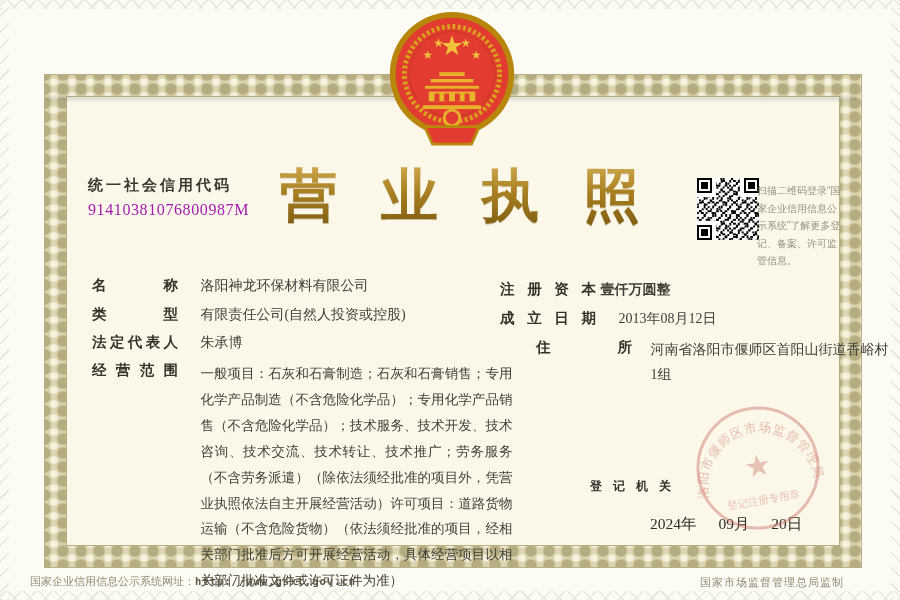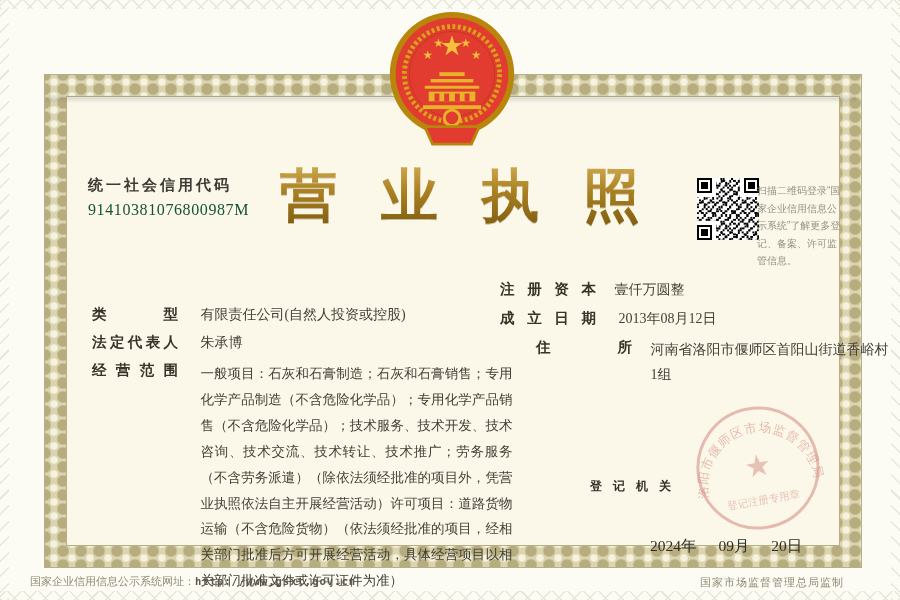--- a/index.html
+++ b/index.html
@@ -31,21 +31,21 @@
   .frame .inner { position:absolute; left:21px; top:21px; right:21px; bottom:21px;
                   background:#fbf8ea; border:1px solid #b7ae85; }
   .crease { position:absolute; left:46px; top:94px; width:810px; height:9px;
             background:linear-gradient(180deg, rgba(110,110,110,0), rgba(110,110,110,.20), rgba(110,110,110,0)); }
 
   .emblem { position:absolute; left:384px; top:8px; width:136px; height:142px; }
 
   .credit-block { position:absolute; left:88px; top:176px; }
   .credit-label { font-size:15px; font-weight:bold; letter-spacing:3px; color:#3c3a33; }
   .credit-code  { margin-top:6px; font-family:"Liberation Serif", serif;
-                  font-size:16px; letter-spacing:.6px; color:#14532d; }
+                  font-size:16px; letter-spacing:.6px; color:#a21caf; }
 
   .license-title { position:absolute; left:280px; top:158px;
                    font-family:"Liberation Serif", serif; font-weight:900;
                    font-size:57px; letter-spacing:44px; white-space:nowrap;
                    background:linear-gradient(180deg,#d9b45a 0%, #a87f20 45%, #77550e 100%);
                    -webkit-background-clip:text; background-clip:text; color:transparent;
                    filter:drop-shadow(0 1px 0 rgba(110,80,15,.35)); }
 
   .qr-block { position:absolute; left:697px; top:178px; width:160px; }
   .qr { position:absolute; left:0; top:0; width:62px; height:62px; }
@@ -57,21 +57,21 @@
              font-size:14.5px; text-align:justify; text-align-last:justify; }
   .f-label.w-l { width:86px; }
   .f-label.w-r { width:96px; }
   .f-value { font-family:"Liberation Serif", serif; font-size:14px; color:#413e35; }
   .scope-value { width:312px; font-size:13.5px; line-height:1.92; text-align:justify; }
   .addr-value  { width:242px; line-height:1.75; }
 
   .reg-label { position:absolute; left:590px; top:478px; font-weight:bold;
                font-size:12px; letter-spacing:11px; color:#34322a; white-space:nowrap; }
   .issue-date { position:absolute; left:650px; top:514px;
-                font-family:"Liberation Serif", serif; font-size:15.5px; color:#2e2c26;margin-top:22px; }
+                font-family:"Liberation Serif", serif; font-size:15.5px; color:#2e2c26; }
   .issue-date span { margin-right:18px; }
   .issue-date span:last-child { margin-right:0; }
 
   .seal { position:absolute; left:688px; top:398px; width:140px; height:140px;
           transform:rotate(-10deg); opacity:.85; }
 
   .footer-left  { position:absolute; left:30px; top:574px; font-size:11px; color:#8f8a74; }
   .footer-left .url { font-family:"DejaVu Sans Mono", monospace; font-weight:bold;
                       font-size:10.5px; color:#5d5847; letter-spacing:1px; }
   .footer-right { position:absolute; right:56px; top:575px; font-size:11px;
@@ -152,36 +152,40 @@
           <rect x="23" y="1" width="5" height="5" fill="#fff"></rect>
           <rect x="24" y="2" width="3" height="3"></rect>
         <rect x="0" y="22" width="7" height="7"></rect>
           <rect x="1" y="23" width="5" height="5" fill="#fff"></rect>
           <rect x="2" y="24" width="3" height="3"></rect>
       </g>
     </svg>
     <div class="qr-caption">扫描二维码登录“国家企业信用信息公示系统”了解更多登记、备案、许可监管信息。</div>
   </div>
 
+  <div class="field" style="left:92px; top:276px;">
+    <span class="f-label w-l">名称</span>
+    <span class="f-value" style="margin-left:18px;">洛阳神龙环保材料有限公司</span>
+  </div>
   <div class="field" style="left:92px; top:305px;">
     <span class="f-label w-l">类型</span>
     <span class="f-value" style="margin-left:18px;">有限责任公司(自然人投资或控股)</span>
   </div>
   <div class="field" style="left:92px; top:361px;">
     <span class="f-label w-l" style="vertical-align:top;">经营范围</span>
     <span class="f-value scope-value" style="display:inline-block; margin-left:18px;">一般项目：石灰和石膏制造；石灰和石膏销售；专用化学产品制造（不含危险化学品）；专用化学产品销售（不含危险化学品）；技术服务、技术开发、技术咨询、技术交流、技术转让、技术推广；劳务服务（不含劳务派遣）（除依法须经批准的项目外，凭营业执照依法自主开展经营活动）许可项目：道路货物运输（不含危险货物）（依法须经批准的项目，经相关部门批准后方可开展经营活动，具体经营项目以相关部门批准文件或许可证件为准）</span>
   </div>
   <div class="field" style="left:92px; top:333px;">
     <span class="f-label w-l">法定代表人</span>
     <span class="f-value" style="margin-left:18px;">朱承博</span>
   </div>
 
   <div class="field" style="left:500px; top:280px;">
     <span class="f-label w-r">注册资本</span>
-    <span class="f-value" style="margin-left:14px;">壹仟万圆整</span>
+    <span class="f-value" style="font-weight:bold;">壹仟万圆整</span>
   </div>
   <div class="field" style="left:500px; top:309px;">
     <span class="f-label w-r">成立日期</span>
     <span class="f-value" style="margin-left:18px;">2013年08月12日</span>
   </div>
   <div class="field" style="left:500px; top:338px;">
     <span class="f-label w-r" style="vertical-align:top;margin-left:36px;">住所</span>
     <span class="f-value addr-value" style="display:inline-block; margin-left:14px;">河南省洛阳市偃师区首阳山街道香峪村1组</span>
   </div>
 

